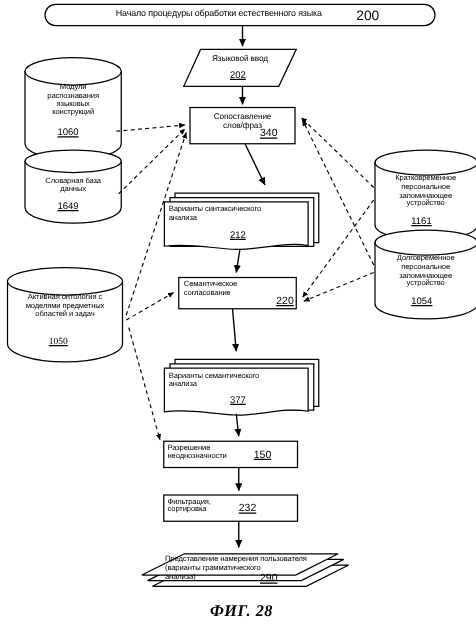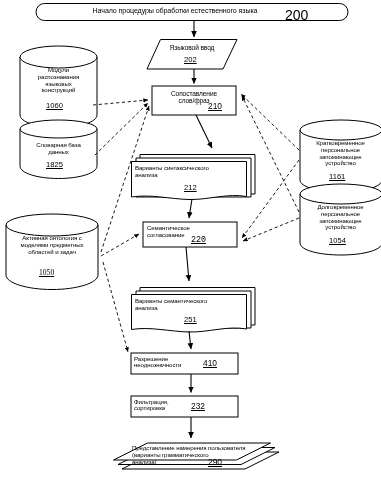--- a/index.html
+++ b/index.html
@@ -67,21 +67,21 @@
     position: absolute;
     font-family: "Liberation Serif", serif;
     font-weight: bold;
     font-style: italic;
     font-size: 13px;
     color: #000000;
     letter-spacing: 0.4px;
   }
   .title-num {
     position: absolute;
-    font-size: 14px;
+    font-size: 11px;
     font-family: "Liberation Sans", sans-serif;
     color: #000000;
   }
 </style>
 </head>
 <body>
 
 <div id="figure-root">
 
   <svg class="diagram" viewBox="0 0 381 500">
@@ -199,68 +199,69 @@
   </svg>
 
   <div class="lbl t8 center" style="left:60px; top:7.5px; width:230px;">Начало процедуры обработки естественного языка</div>
   <div class="title-num" style="left:285px; top:7px;">200</div>
 
   <div class="lbl t75 center" style="left:152px; top:44px; width:80px;">Языковой ввод</div>
   <div class="refnum r8" style="left:184px; top:55px;">202</div>
 
   <div class="lbl t75 center" style="left:154px; top:90px; width:80px;">Сопоставление
 слов/фраз</div>
-  <div class="refnum r9" style="left:208px; top:101px;">210</div>
+  <div class="refnum r9" style="left:208px; top:101px;">340</div>
 
   <div class="lbl t7" style="left:135px; top:165px; width:112px;">Варианты синтаксического
 анализа</div>
   <div class="refnum r8" style="left:184px; top:183px;">212</div>
 
   <div class="lbl t7" style="left:147px; top:225px; width:80px;">Семантическое
 согласование</div>
-  <div class="refnum r9" style="left:191px; top:235px;font-family:Liberation Mono, monospace;">220</div>
+  <div class="refnum r9" style="left:221px; top:235px;">220</div>
 
   <div class="lbl t7" style="left:135px; top:298px; width:112px;">Варианты семантического
 анализа</div>
-  <div class="refnum r8" style="left:184px; top:315px;">251</div>
+  <div class="refnum r8" style="left:184px; top:315px;">377</div>
 
   <div class="lbl t7" style="left:134px; top:355.5px; width:82px;">Разрешение
 неоднозначности</div>
-  <div class="refnum r9" style="left:203px; top:358px;">410</div>
+  <div class="refnum r9" style="left:203px; top:358px;">150</div>
 
   <div class="lbl t7" style="left:134px; top:398.5px; width:82px;">Фильтрация,
 сортировка</div>
   <div class="refnum r9" style="left:191px; top:401px;">232</div>
 
   <div class="lbl t7" style="left:132px; top:445px; width:146px;">Представление намерения пользователя
 (варианты грамматического
 анализа)</div>
   <div class="refnum r9" style="left:208px; top:457px;text-align:right;">290</div>
 
   <div class="lbl t7 center" style="left:22px; top:67px; width:73px;">Модули
 распознавания
 языковых
 конструкций</div>
   <div class="refnum r8" style="left:46px; top:101px;">1060</div>
 
   <div class="lbl t7 center" style="left:22px; top:142px; width:73px;">Словарная база
 данных</div>
-  <div class="refnum r8" style="left:46px; top:160px;">1825</div>
+  <div class="refnum r8" style="left:46px; top:160px;">1649</div>
 
   <div class="lbl t7 center" style="left:8px; top:235px; width:88px;">Активная онтология с
 моделями предметных
 областей и задач</div>
   <div class="refnum r8" style="left:39px; top:268px;font-family:Liberation Serif, serif;">1050</div>
 
   <div class="lbl t7 center" style="left:301px; top:140px; width:79px;">Кратковременное
 персональное
 запоминающее
 устройство</div>
   <div class="refnum r8" style="left:329px; top:172px;">1161</div>
 
   <div class="lbl t7 center" style="left:301px; top:204px; width:79px;">Долговременное
 персональное
 запоминающее
 устройство</div>
   <div class="refnum r8" style="left:329px; top:236px;">1054</div>
 
+  <div class="fig-caption" style="left:168px; top:481px;">ФИГ. 28</div>
 
 </div>
 
 </body></html>

